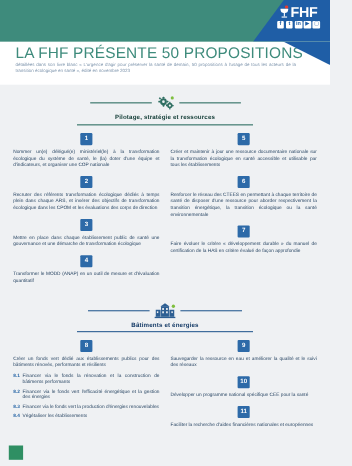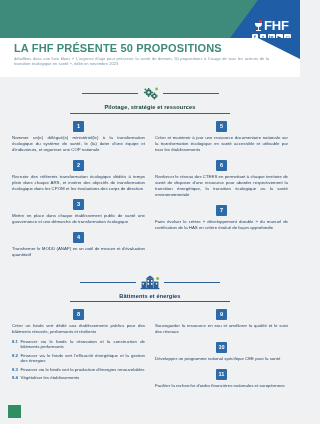--- a/index.html
+++ b/index.html
@@ -16,21 +16,21 @@
   .header-diag{
     position:absolute;right:0;top:0;width:70px;height:38px;
     background:#1f5ea6;
     clip-path:polygon(28px 0, 70px 0, 70px 38px, 0 38px);
   }
   .header-title{position:absolute;left:14px;top:6px;z-index:4;}
   .header-title .ln{
     display:block;color:#ffffff;font-weight:bold;letter-spacing:.1px;
     font-size:10.5px;line-height:12.4px;white-space:nowrap;
   }
-  .logo-block{position:absolute;right:9px;top:19px;z-index:5;text-align:center;}
+  .logo-block{position:absolute;right:9px;top:4px;z-index:5;text-align:center;}
   .logo-row{display:flex;align-items:center;justify-content:center;gap:1px;}
   .logo-mark{width:9px;height:11px;position:relative;}
   .logo-mark .cup{
     position:absolute;left:1px;top:2.5px;width:7px;height:4px;
     background:#fff;border-radius:0 0 7px 7px;
   }
   .logo-mark .stem{position:absolute;left:3.8px;top:6px;width:1.4px;height:4px;background:#fff;}
   .logo-mark .base{position:absolute;left:1.6px;top:9.6px;width:5.8px;height:1.4px;background:#fff;}
   .logo-mark .dot{position:absolute;left:5.4px;top:0px;width:2.6px;height:2.6px;background:#e03c31;border-radius:50%;}
   .logo-txt{color:#fff;font-weight:bold;font-size:13px;line-height:13px;letter-spacing:-.2px;}
@@ -41,21 +41,21 @@
     font-size:5px;line-height:6.6px;text-align:center;font-weight:bold;
   }
 
   
   .intro{position:relative;background:#ffffff;padding:5px 14px 6px 14px;overflow:hidden;height:28px;}
   .intro-diag{
     position:absolute;right:0;top:-1px;width:44px;height:22px;
     background:#1f5ea6;clip-path:polygon(100% 0,100% 100%,0 0);
   }
   .intro-title{
-    color:#3e8b7c;font-weight:bold;font-size:11px;line-height:10px;
+    color:#3e8b7c;font-weight:normal;font-size:14px;line-height:10px;
     letter-spacing:.15px;margin:0 0 2.5px 0;
   }
   .intro-sub{
     color:#7c93ab;font-size:4.1px;line-height:5.4px;margin:0;
     max-width:255px;text-align:justify;
   }
 
   
   .section-head{display:flex;flex-direction:column;align-items:center;}
   .sh-top{display:flex;align-items:center;justify-content:center;gap:4px;width:100%;}

